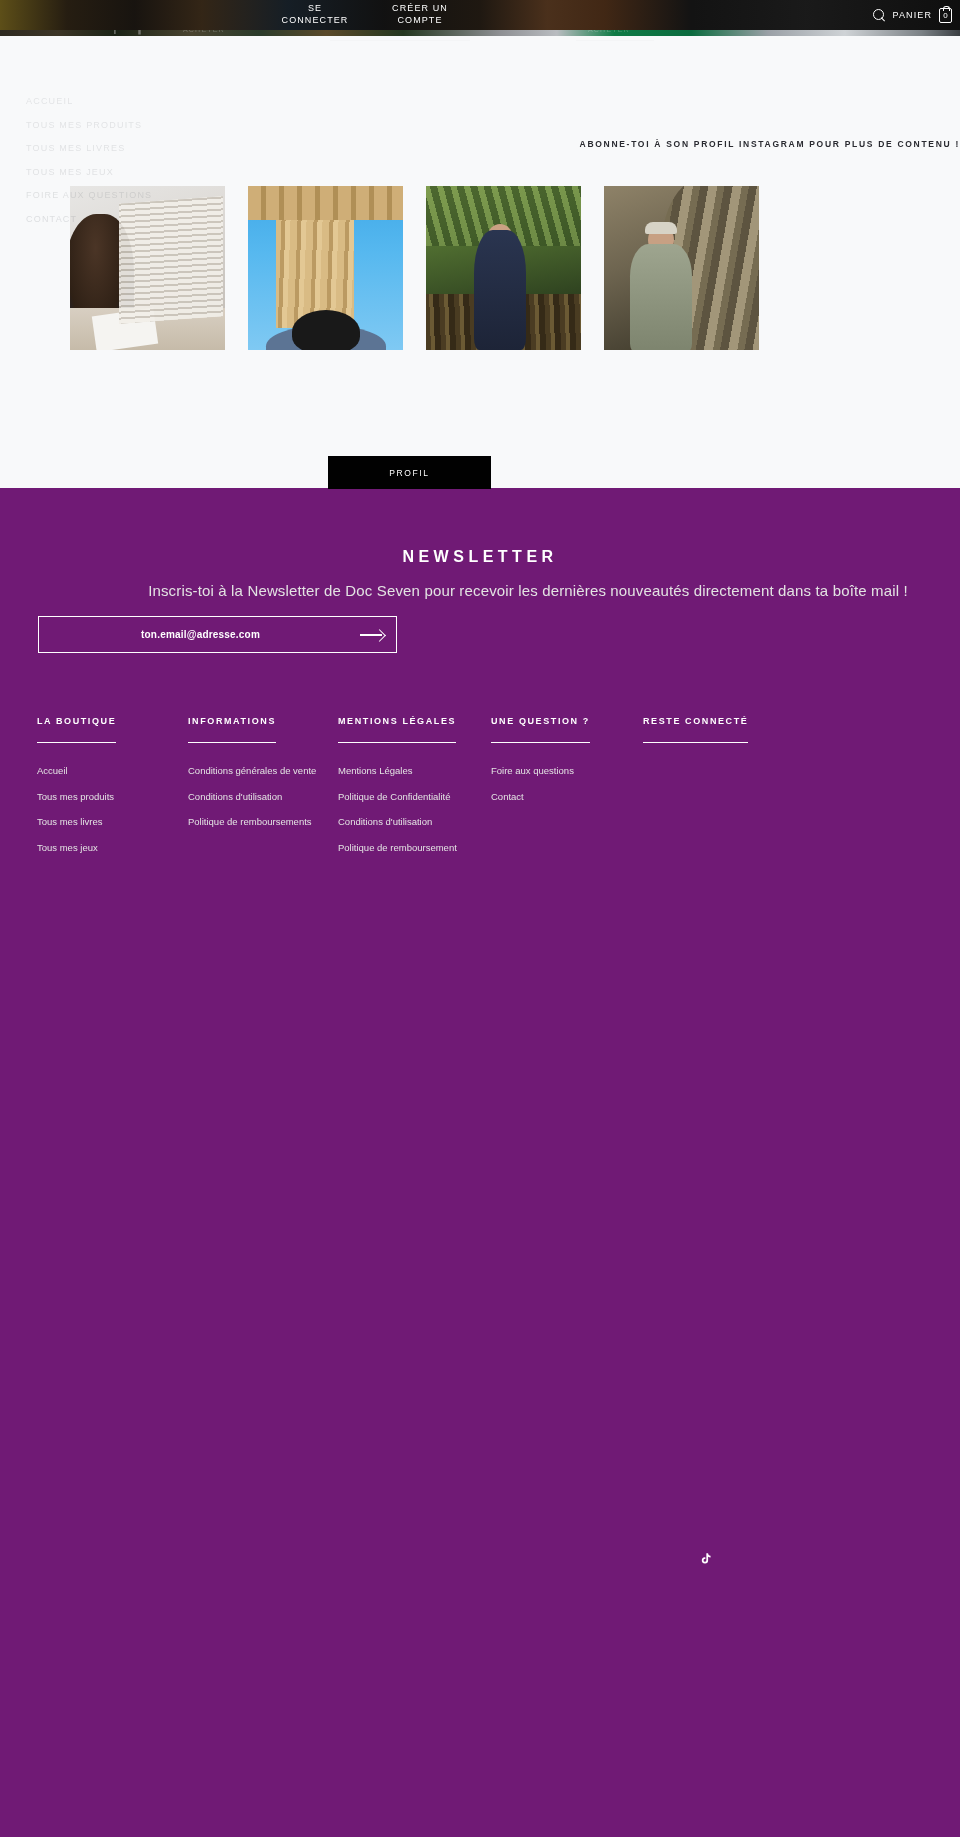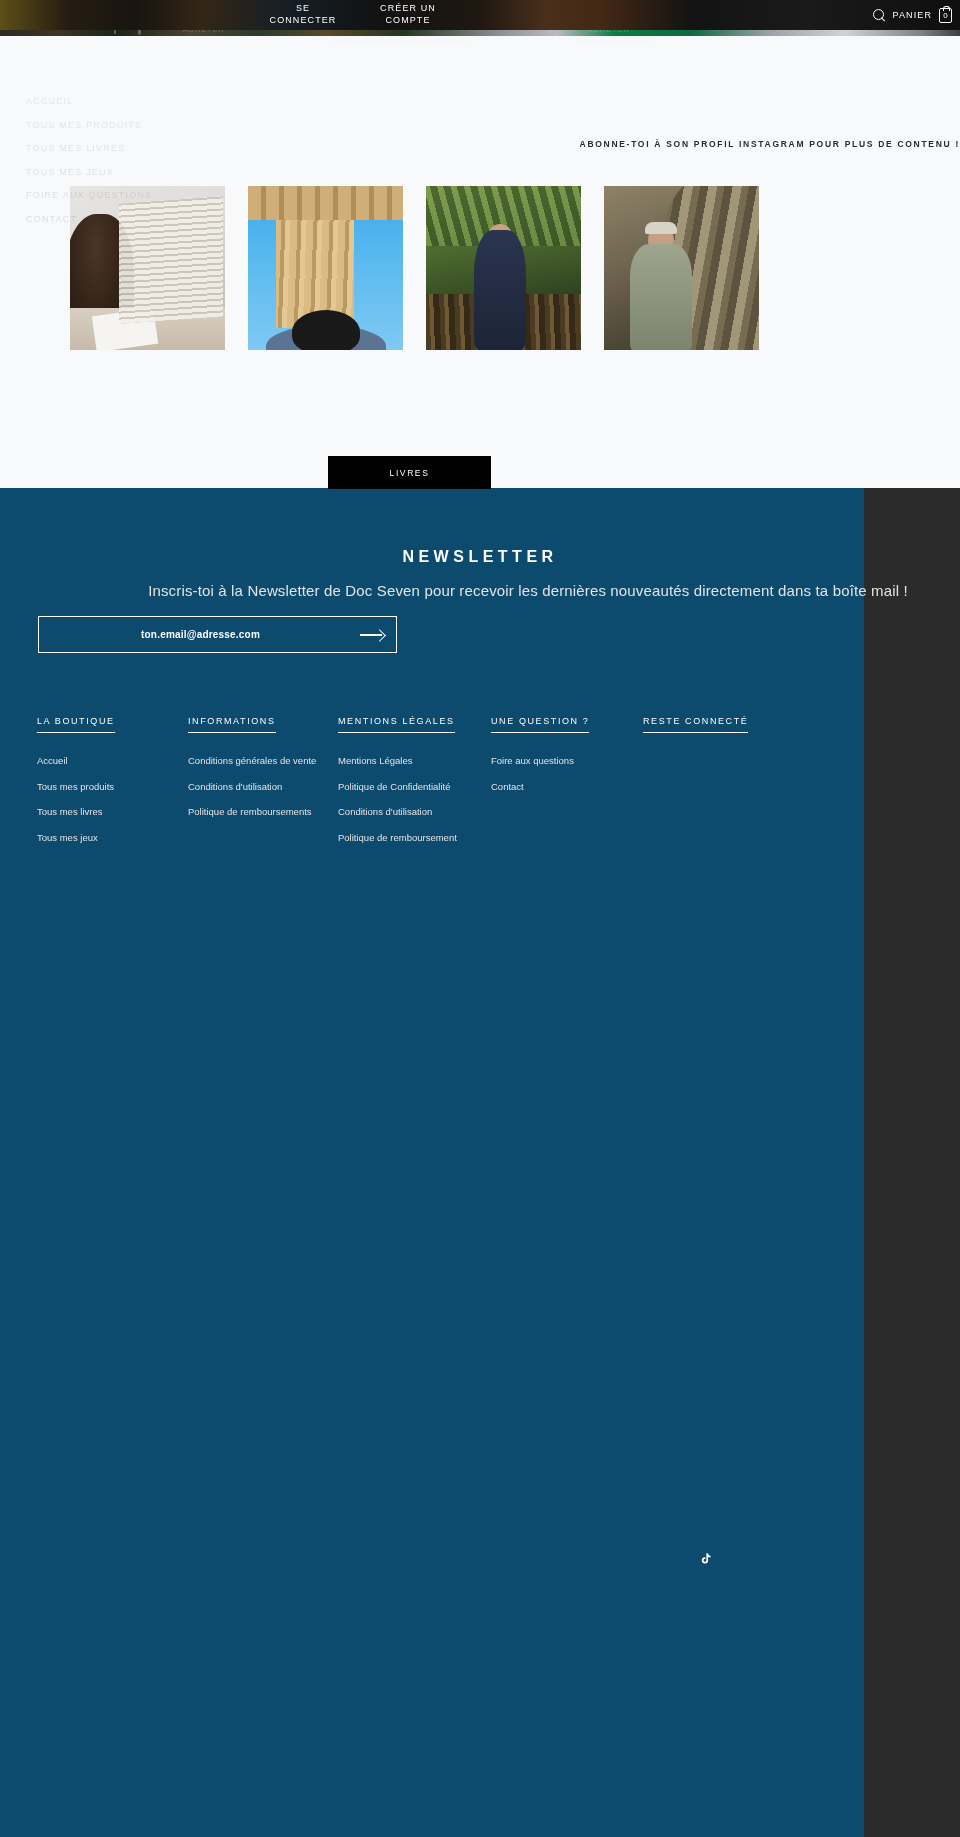--- a/index.html
+++ b/index.html
@@ -7,21 +7,21 @@
   html, body {
     width: 960px;
     background: #2b2b2b;
     font-family: "Liberation Sans", sans-serif;
   }
   body { position: relative; width: 960px; height: 1837px; overflow: hidden; }
 
   
   .topstrip {
     position: absolute; top: 0; left: 0; width: 960px; height: 30px;
-    background: #0d0d0d; overflow: hidden; z-index: 40;
+    background: #0d0d0d; overflow: hidden; z-index: 40; padding-left: 12px;
   }
   .topstrip .banner-art {
     position: absolute; inset: 0;
     background:
       linear-gradient(90deg, #6b5a1a 0%, #2a2012 7%, #1a1510 14%, #3a2a18 21%,
                       #17212a 30%, #121212 40%, #221a12 50%, #55361e 57%,
                       #4a2c16 63%, #141414 72%, #1c1c1c 84%, #0f0f0f 100%);
     opacity: .85;
   }
   .topstrip .inner { position: relative; height: 30px; }
@@ -195,22 +195,22 @@
 
   .galerie-btn {
     position: absolute; top: 420px; left: 328px; width: 163px; height: 33px;
     background: #010101; color: #ffffff; border: none; cursor: pointer;
     font-size: 8.5px; letter-spacing: 1.6px; font-family: inherit;
     display: flex; align-items: center; justify-content: center;
   }
 
   
   .footer {
-    position: absolute; top: 488px; left: 0; width: 864px; height: 1349px;
-    background: #0c4a6e;
+    position: absolute; top: 488px; left: 0; width: 960px; height: 1349px;
+    background: #701a75;
   }
   .nl-title {
     position: absolute; top: 60px; left: 0; width: 960px; text-align: center;
     color: #fff; font-size: 16px; letter-spacing: 4.5px; font-weight: 700;
   }
   .nl-sub {
     position: absolute; top: 94px; left: 0; width: 960px; text-align: center;
     color: #e3e3e3; font-size: 15px; letter-spacing: .15px; margin-left: 48px;
   }
   .nl-form {
@@ -234,22 +234,22 @@
      border-top:1.6px solid #fff; border-right:1.6px solid #fff; transform: rotate(45deg); }
 
   .fcols { position: absolute; top: 222px; left: 0; width: 960px; }
   .fcol { position: absolute; top: 0; }
   .fcol.c1 { left: 37px; }
   .fcol.c2 { left: 188px; }
   .fcol.c3 { left: 338px; }
   .fcol.c4 { left: 491px; }
   .fcol.c5 { left: 643px; }
   .fcol-h {
-    color: #ffffff; font-size: 9px; letter-spacing: 1.6px; font-weight: 400;
-    padding-bottom: 6px; border-bottom: 1px solid #ffffff;
+    color: #ffffff; font-size: 9px; letter-spacing: 1.6px; font-weight: 700;
+    padding-bottom: 16px; border-bottom: 1px solid #ffffff;
     display: inline-block; white-space: nowrap; margin-bottom: 22px;
   }
   .fcol-link {
     display: block; color: #e4e4e4; font-size: 9.5px; text-decoration: none;
     margin-bottom: 14.5px; white-space: nowrap;
   }
 
   .tiktok-ico {
     position: absolute; top: 1063px; left: 699px; width: 14px; height: 15px;
     color: #ffffff;
@@ -314,21 +314,21 @@
       </span>
     </a>
     <a href="#" class="insta-cell">
       <span class="ph ph4">
         <span class="head"></span>
           <span class="cap"></span>
       </span>
     </a>
   </div>
 
-  <button class="galerie-btn">LIVRES</button>
+  <button class="galerie-btn">PROFIL</button>
 </div>
 
 <footer class="footer">
 
   <h3 class="nl-title">NEWSLETTER</h3>
   <p class="nl-sub">Inscris-toi à la Newsletter de Doc Seven pour recevoir les dernières nouveautés directement dans ta boîte mail !</p>
 
   <form class="nl-form">
     <input class="nl-input" type="email" placeholder="ton.email@adresse.com" style="">
     <button class="nl-submit" type="submit">

